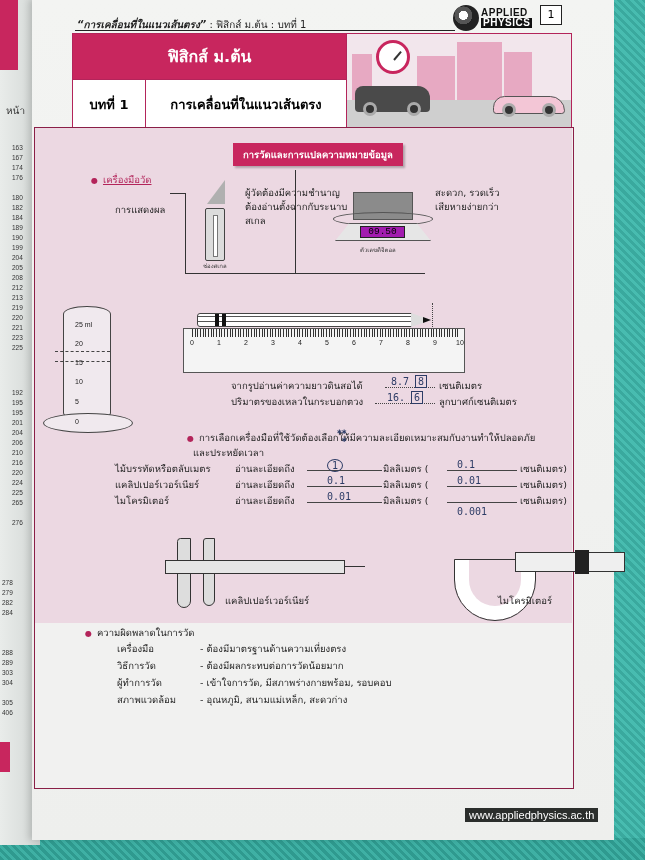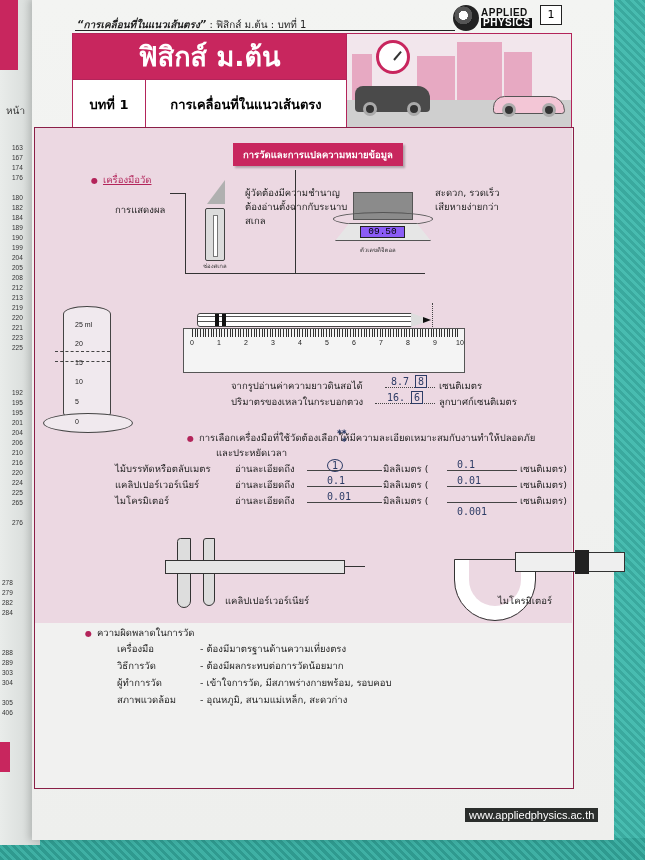--- a/index.html
+++ b/index.html
@@ -64,21 +64,21 @@
     .page-badge {
       position: absolute; left: 540px; top: 5px; width: 22px; height: 20px;
       border: 1.5px solid #222; background: #fff; font-size: 11px; text-align: center; line-height: 17px;
     }
     .banner {
       position: absolute; left: 72px; top: 33px; width: 500px; height: 96px;
       border: 1.5px solid #b3245a; background: #fff;
     }
     .banner-title {
       position: absolute; left: 0; top: 0; width: 273px; height: 45px;
-      background: #c8265e; color: #fff; font-weight: bold; font-size: 27px;
+      background: #c8265e; color: #fff; font-weight: bold; font-size: 16px;
       display: flex; align-items: center; justify-content: center;
     }
     .banner-chapter {
       position: absolute; left: 0; top: 45px; width: 73px; height: 49px;
       border-right: 1.5px solid #b3245a; border-top: 1.5px solid #b3245a;
       font-weight: bold; font-size: 13px; display: flex; align-items: center; justify-content: center;
     }
     .banner-subtitle {
       position: absolute; left: 73px; top: 45px; width: 200px; height: 49px;
       border-top: 1.5px solid #b3245a;
@@ -150,21 +150,21 @@
       position: absolute; left: 298px; top: 84px; width: 100px; height: 14px; border-radius: 50%;
       border: 1.5px solid #555; background: transparent;
     }
     .digital-base {
       position: absolute; left: 300px; top: 95px; width: 96px; height: 18px;
       background: #e6e6e6; border: 1px solid #555;
       clip-path: polygon(15% 0, 85% 0, 100% 100%, 0 100%);
     }
     .digital-display {
       position: absolute; left: 325px; top: 98px; width: 45px; height: 12px;
-      background: #8b5cf6; border: 1.5px solid #222; font-family: "Liberation Mono", monospace;
+      background: #a21caf; border: 1.5px solid #222; font-family: "Liberation Mono", monospace;
       font-size: 9.5px; text-align: center; line-height: 10px;
     }
     .ruler {
       position: absolute; left: 148px; top: 200px; width: 282px; height: 45px;
       background: #f4f4f4; border: 1.5px solid #555;
     }
     .ruler-ticks {
       position: absolute; left: 8px; top: 0; width: 268px; height: 8px;
       background: repeating-linear-gradient(90deg, #333 0 1px, transparent 1px 2.68px);
     }
@@ -394,21 +394,21 @@
   <div class="fill-line" style="left:350px;top:250px;width:50px;"></div>
   <div class="hand" style="left:356px;top:248px;"><span>8.7</span> <span class="boxed">8</span></div>
   <div class="txt" style="left:404px;top:250px;">เซนติเมตร</div>
 
   <div class="txt" style="left:196px;top:266px;">ปริมาตรของเหลวในกระบอกตวง</div>
   <div class="fill-line" style="left:340px;top:266px;width:60px;"></div>
   <div class="hand" style="left:352px;top:264px;"><span>16.</span> <span class="boxed">6</span></div>
   <div class="txt" style="left:404px;top:266px;">ลูกบาศก์เซนติเมตร</div>
 
   <div class="bullet" style="left:152px;top:302px;">การเลือกเครื่องมือที่ใช้วัดต้องเลือกให้มีความละเอียดเหมาะสมกับงานทำให้ปลอดภัย</div>
-  <div class="txt" style="left:181px;top:317px;">และประหยัดเวลา</div>
+  <div class="txt" style="left:158px;top:317px;">และประหยัดเวลา</div>
   <div class="hand" style="left:302px;top:300px;font-size:8px;white-space:pre;line-height:8px;">✱✱
  ✱</div>
 
   <div id="choose-rows">
       <div class="txt" style="left: 80px; top: 333px;">ไม้บรรทัดหรือตลับเมตร</div>
       <div class="txt" style="left: 200px; top: 333px;">อ่านละเอียดถึง</div>
       <div class="ans-line" style="left: 272px; top: 333px; width: 75px;"></div>
       <div class="hand circled" style="left: 292px; top: 331px;">1</div>
       <div class="txt" style="left: 348px; top: 333px;">มิลลิเมตร (</div>
       <div class="ans-line" style="left: 412px; top: 333px; width: 70px;"></div>

